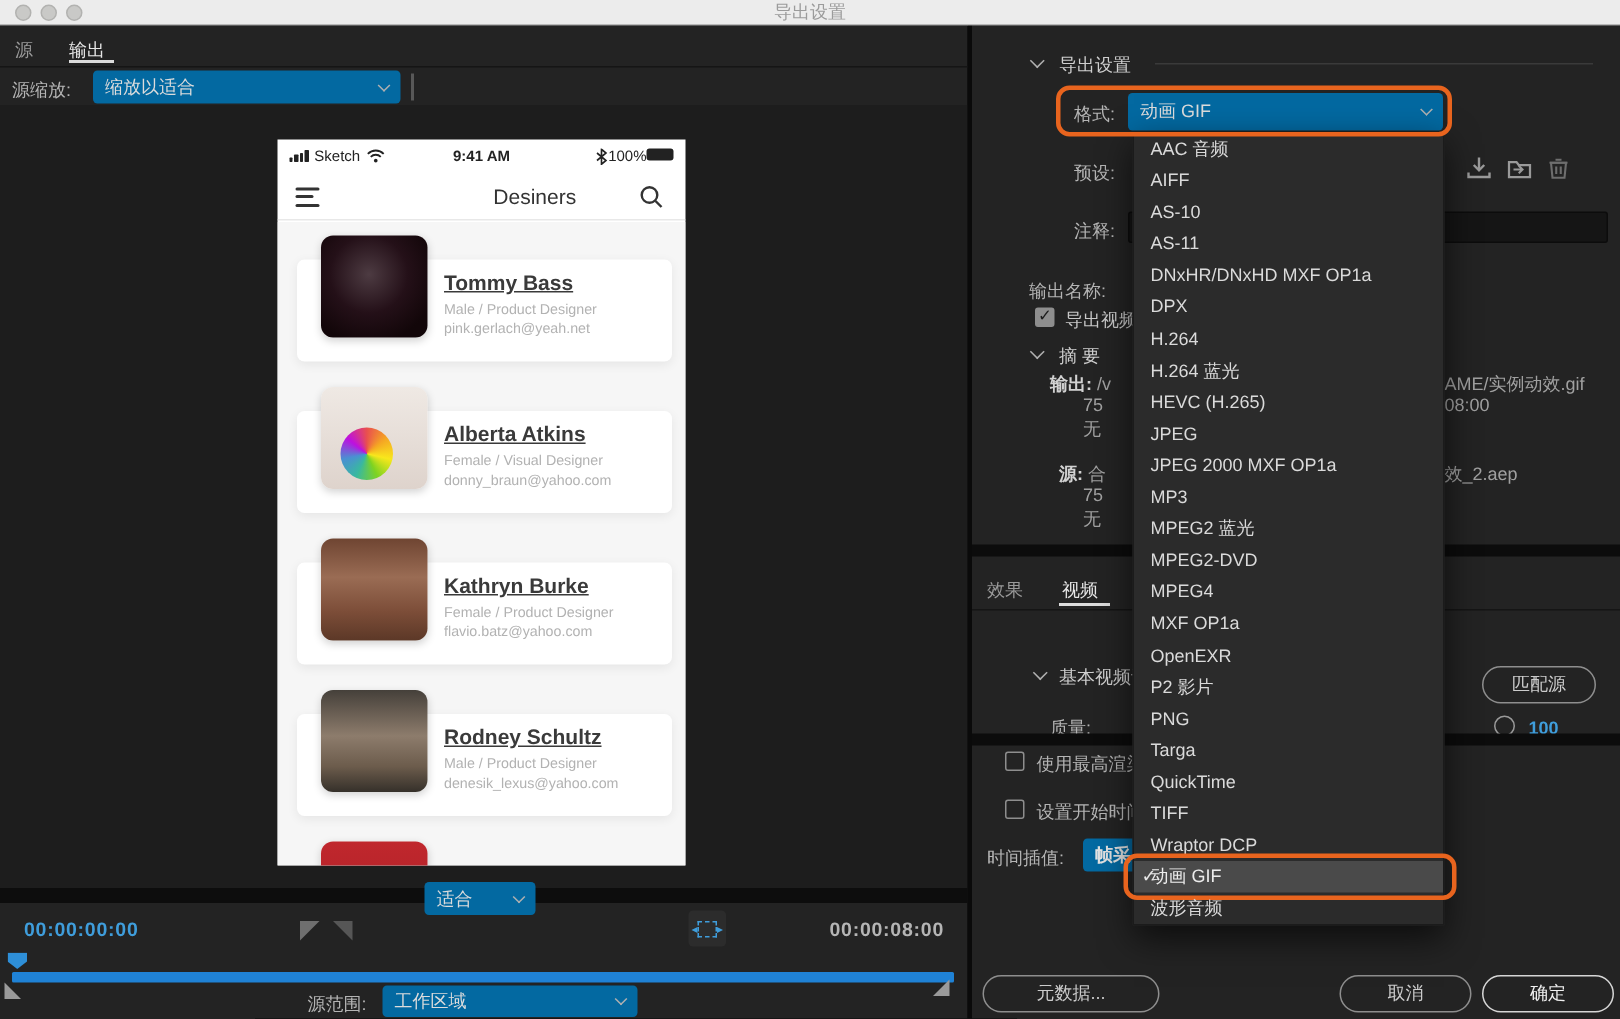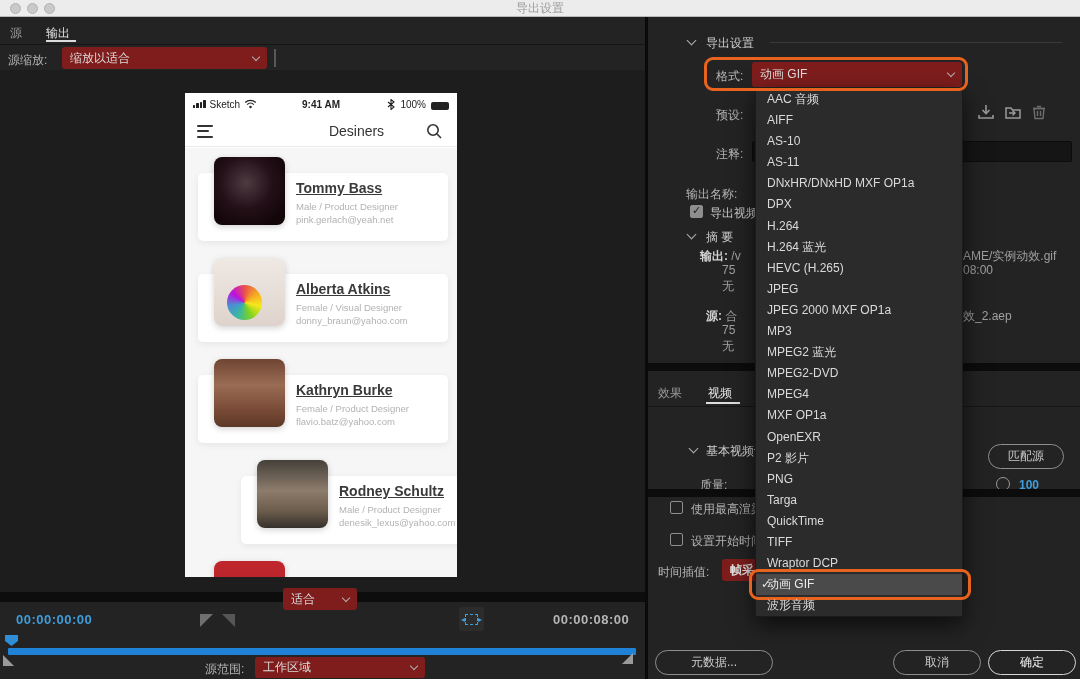--- a/index.html
+++ b/index.html
@@ -20,21 +20,21 @@
   .right-bg{left:648px;top:17px;width:432px;height:662px;background:var(--panel);}
 
   .lbl{color:#b4b4b4;font-size:12px;white-space:nowrap;}
   .lbl-dim{color:#a0a0a0;font-size:12px;white-space:nowrap;}
   .tab{font-size:12px;color:#9a9a9a;white-space:nowrap;}
   .tab.active{color:#e6e6e6;}
   .underline{height:2px;background:#dcdcdc;}
   .hr{height:1px;background:#151515;}
   .hr-soft{height:1px;background:#3a3a3a;}
 
-  .dd{background:#7f1d1d;border-radius:3px;display:flex;align-items:center;justify-content:space-between;
+  .dd{background:#0369a1;border-radius:3px;display:flex;align-items:center;justify-content:space-between;
       padding:0 8px;color:#dcdcdc;font-size:12px;white-space:nowrap;overflow:hidden;}
   .chev{width:6px;height:6px;border-right:1.6px solid #b0b0b0;border-bottom:1.6px solid #b0b0b0;
         transform:rotate(45deg);margin-top:-3px;flex:0 0 auto;}
 
   .pill{border:1.5px solid #8e8e8e;border-radius:13px;background:transparent;color:#cccccc;font-size:12px;
         display:flex;align-items:center;justify-content:center;white-space:nowrap;}
   .pill.primary{border-color:#d6d6d6;color:#f0f0f0;}
 
   .cb{width:13px;height:13px;border:1.5px solid #8e8e8e;border-radius:2px;background:transparent;}
   .cb.checked{background:#8e8e8e;position:relative;}
@@ -135,21 +135,21 @@
       <span style="margin-left:4px">
         <svg width="13" height="10" viewBox="0 0 16 12">
             <g fill="none" stroke="#222" stroke-width="1.5">
           <path d="M1.5 4.2a9.2 9.2 0 0 1 13 0"></path>
               <path d="M3.9 6.7a5.8 5.8 0 0 1 8.2 0"></path>
             </g>
           <circle cx="8" cy="9.8" r="1.5" fill="#222"></circle>
           </svg>
       </span>
       <span style="position:absolute;left:0;width:272px;text-align:center;font-weight:bold">9:41 AM</span>
-      <span style="margin-left:auto;display:flex;align-items:flex-end;gap:5px;position:relative;z-index:1">
+      <span style="margin-left:auto;display:flex;align-items:flex-start;gap:0;position:relative;z-index:1">
         <span>
           <svg width="8" height="11" viewBox="0 0 8 11">
               <path d="M1 3l6 5-3 2.5v-10L7 3 1 8" fill="none" stroke="#222" stroke-width="1.1"></path>
             </svg>
         </span>
         <span>100%</span>
         <span style="width:18px;height:8px;background:#222;border-radius:2px;display:inline-block"></span>
       </span>
     </div>
     <div class="p-nav"></div>
@@ -181,21 +181,21 @@
           <div class="pmeta">Female  /  Visual Designer</div>
           <div class="pmail">donny_braun@yahoo.com</div>
         </div>
         <div class="person" style="top: 211px;">
           <div class="pcard"></div>
           <div class="avatar av3"></div>
           <div class="pname">Kathryn Burke</div>
           <div class="pmeta">Female  /  Product Designer</div>
           <div class="pmail">flavio.batz@yahoo.com</div>
         </div>
-        <div class="person" style="top: 312px; margin-left: 43px;">
+        <div class="person" style="top: 312px;">
           <div class="pcard"></div>
           <div class="avatar av4"></div>
           <div class="pname">Rodney Schultz</div>
           <div class="pmeta">Male  /  Product Designer</div>
           <div class="pmail">denesik_lexus@yahoo.com</div>
         </div>
       </div>
   </div>
 
   <div class="abs" style="left:0;top:592px;width:645px;height:10px;background:#0d0d0d"></div>

